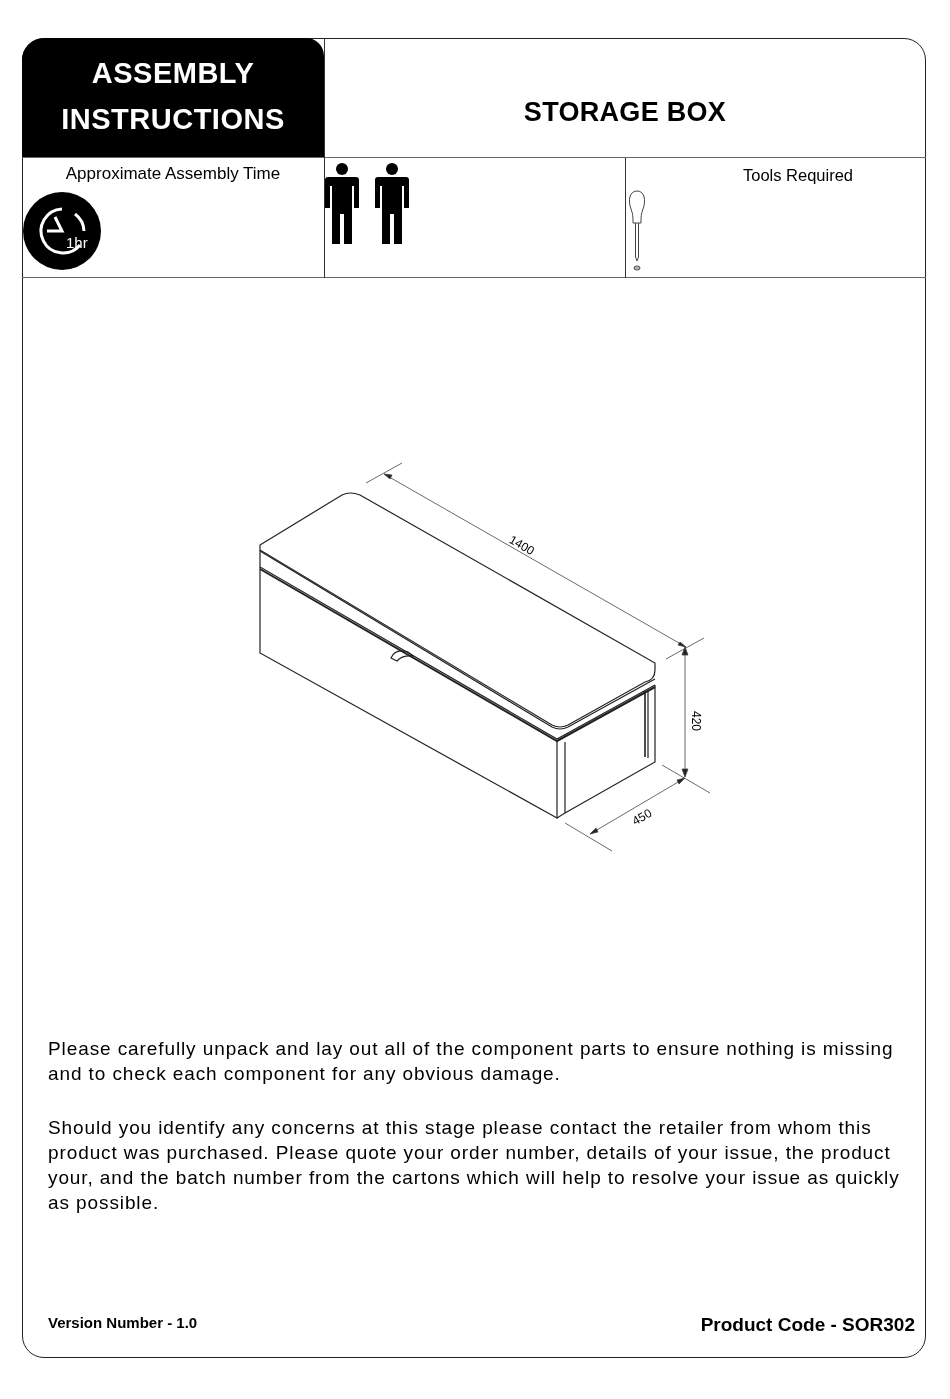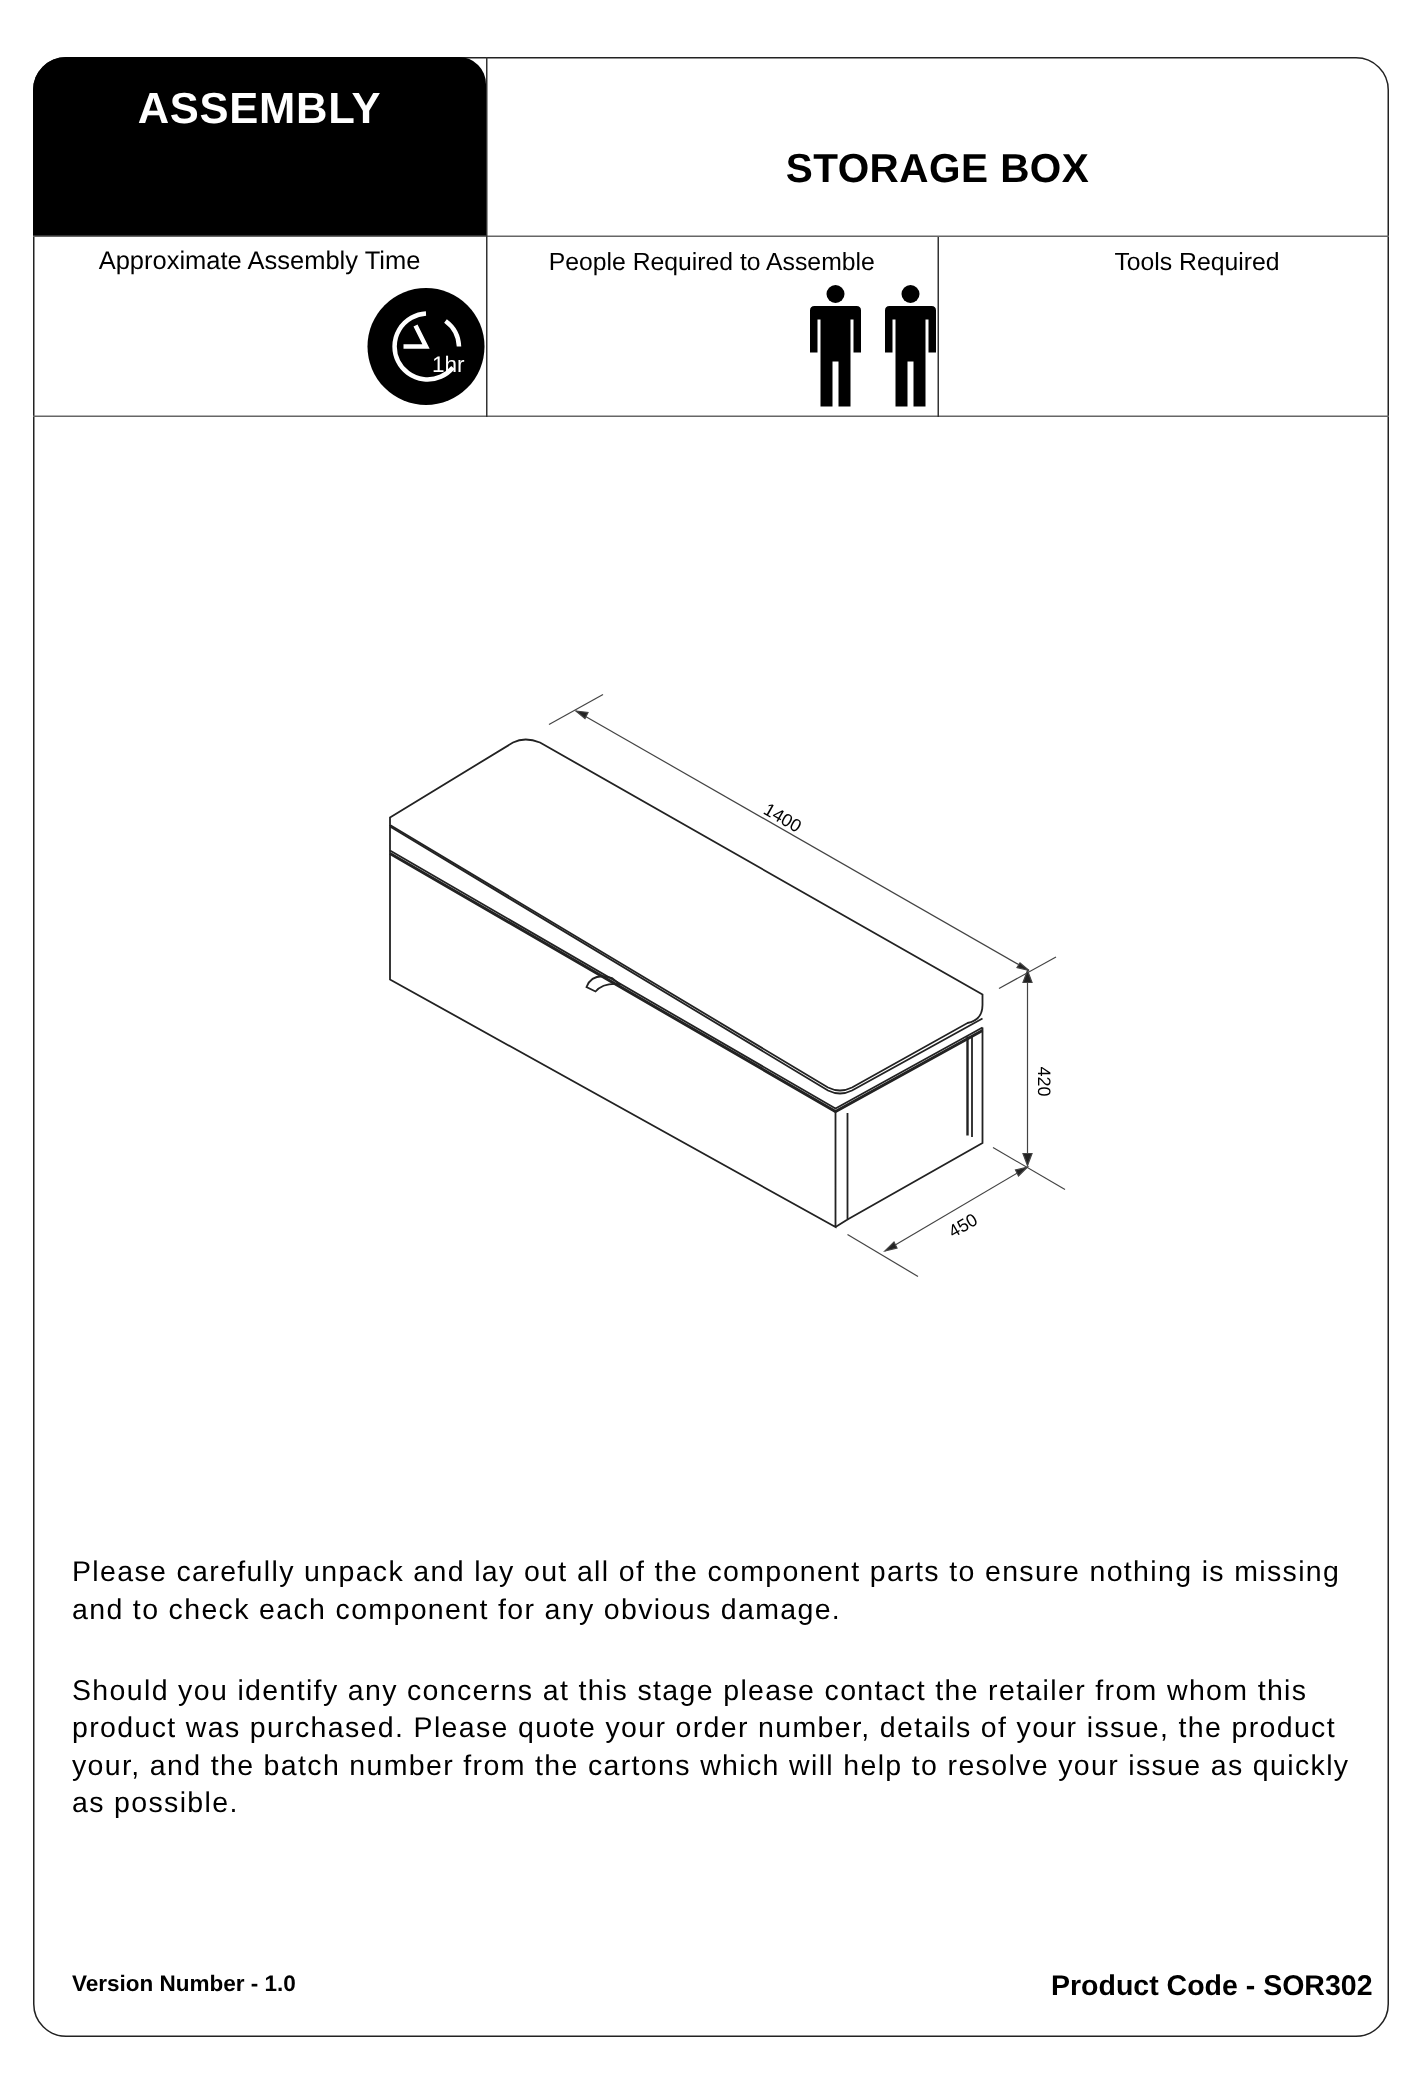--- a/index.html
+++ b/index.html
@@ -20,35 +20,36 @@
     .product-title {
       position: absolute; left: 324px; top: 38px; width: 602px; height: 148px;
       display: flex; align-items: center; justify-content: center;
       font-weight: bold; font-size: 27px; letter-spacing: 0.3px;
     }
     .hline { position: absolute; height: 0; border-top: 1.5px solid #666; }
     .vline { position: absolute; width: 0; border-left: 1.5px solid #333; }
     .info-cell { position: absolute; top: 158px; height: 120px; text-align: center; box-sizing: border-box; }
     .info-label { font-size: 17px; margin-top: 6px; display: block; }
     .info-label.small { font-size: 16.5px; margin-top: 8px; }
-    .icon-wrap { display: flex; justify-content: flex-end; }
+    .icon-wrap { display: flex; justify-content: flex-start; }
     .diagram { position: absolute; left: 250px; top: 455px; width: 470px; height: 400px; }
     .text-section { position: absolute; left: 48px; top: 1036px; width: 860px; }
     .heading { font-weight: bold; font-size: 18.5px; letter-spacing: 0.8px; margin: 0 0 26px 0; }
     .para { font-size: 19px; letter-spacing: 0.9px; line-height: 25px; margin: 0 0 29px 0; }
     .footer-left { position: absolute; left: 48px; top: 1314px; font-weight: bold; font-size: 15px; }
     .footer-right { position: absolute; right: 35px; top: 1314px; font-weight: bold; font-size: 19px; }
   </style>
 </head>
 <body>
 
 <div class="page-frame"></div>
 
 <div class="title-block">
   <span class="line line1">ASSEMBLY</span>
+  <span class="line">INSTRUCTIONS</span>
 </div>
 
 <div class="product-title">STORAGE BOX</div>
 
 <div class="hline" style="left:22px; top:157px; width:904px;"></div>
 <div class="hline" style="left:22px; top:277px; width:904px;"></div>
 <div class="vline" style="left:324px; top:38px; height:240px;"></div>
 <div class="vline" style="left:625px; top:158px; height:120px;"></div>
 
 <div class="info-cell" style="left:22px; width:302px;">
@@ -58,21 +59,20 @@
       <circle cx="40" cy="40" r="39" fill="#000"></circle>
       <path d="M 40 18 A 22 22 0 1 0 58 54" stroke="#fff" stroke-width="3" fill="none"></path>
       <path d="M 53 23 A 22 22 0 0 1 62 40" stroke="#fff" stroke-width="3" fill="none"></path>
       <polyline points="33,26 40,40 25,40" stroke="#fff" stroke-width="3" fill="none"></polyline>
       <text x="44" y="57" fill="#fff" font-size="15" font-family="Liberation Sans, sans-serif">1hr</text>
     </svg>
   </div>
 </div>
 
 <div class="info-cell" style="left:324px; width:301px;">
-  <span class="info-label small">People Required to Assemble</span>
   <div class="icon-wrap" style="margin-top:4px; gap:14px;">
     <svg width="36" height="84" viewBox="0 0 36 84">
       <circle cx="18" cy="7" r="6" fill="#000"></circle>
       <path d="M4 15 H32 Q35 15 35 18 V46 H30 V24 H28 V82 H20 V52 H16 V82 H8 V24 H6 V46 H1 V18 Q1 15 4 15 Z" fill="#000"></path>
     </svg>
     <svg width="36" height="84" viewBox="0 0 36 84">
       <circle cx="18" cy="7" r="6" fill="#000"></circle>
       <path d="M4 15 H32 Q35 15 35 18 V46 H30 V24 H28 V82 H20 V52 H16 V82 H8 V24 H6 V46 H1 V18 Q1 15 4 15 Z" fill="#000"></path>
     </svg>
   </div>

